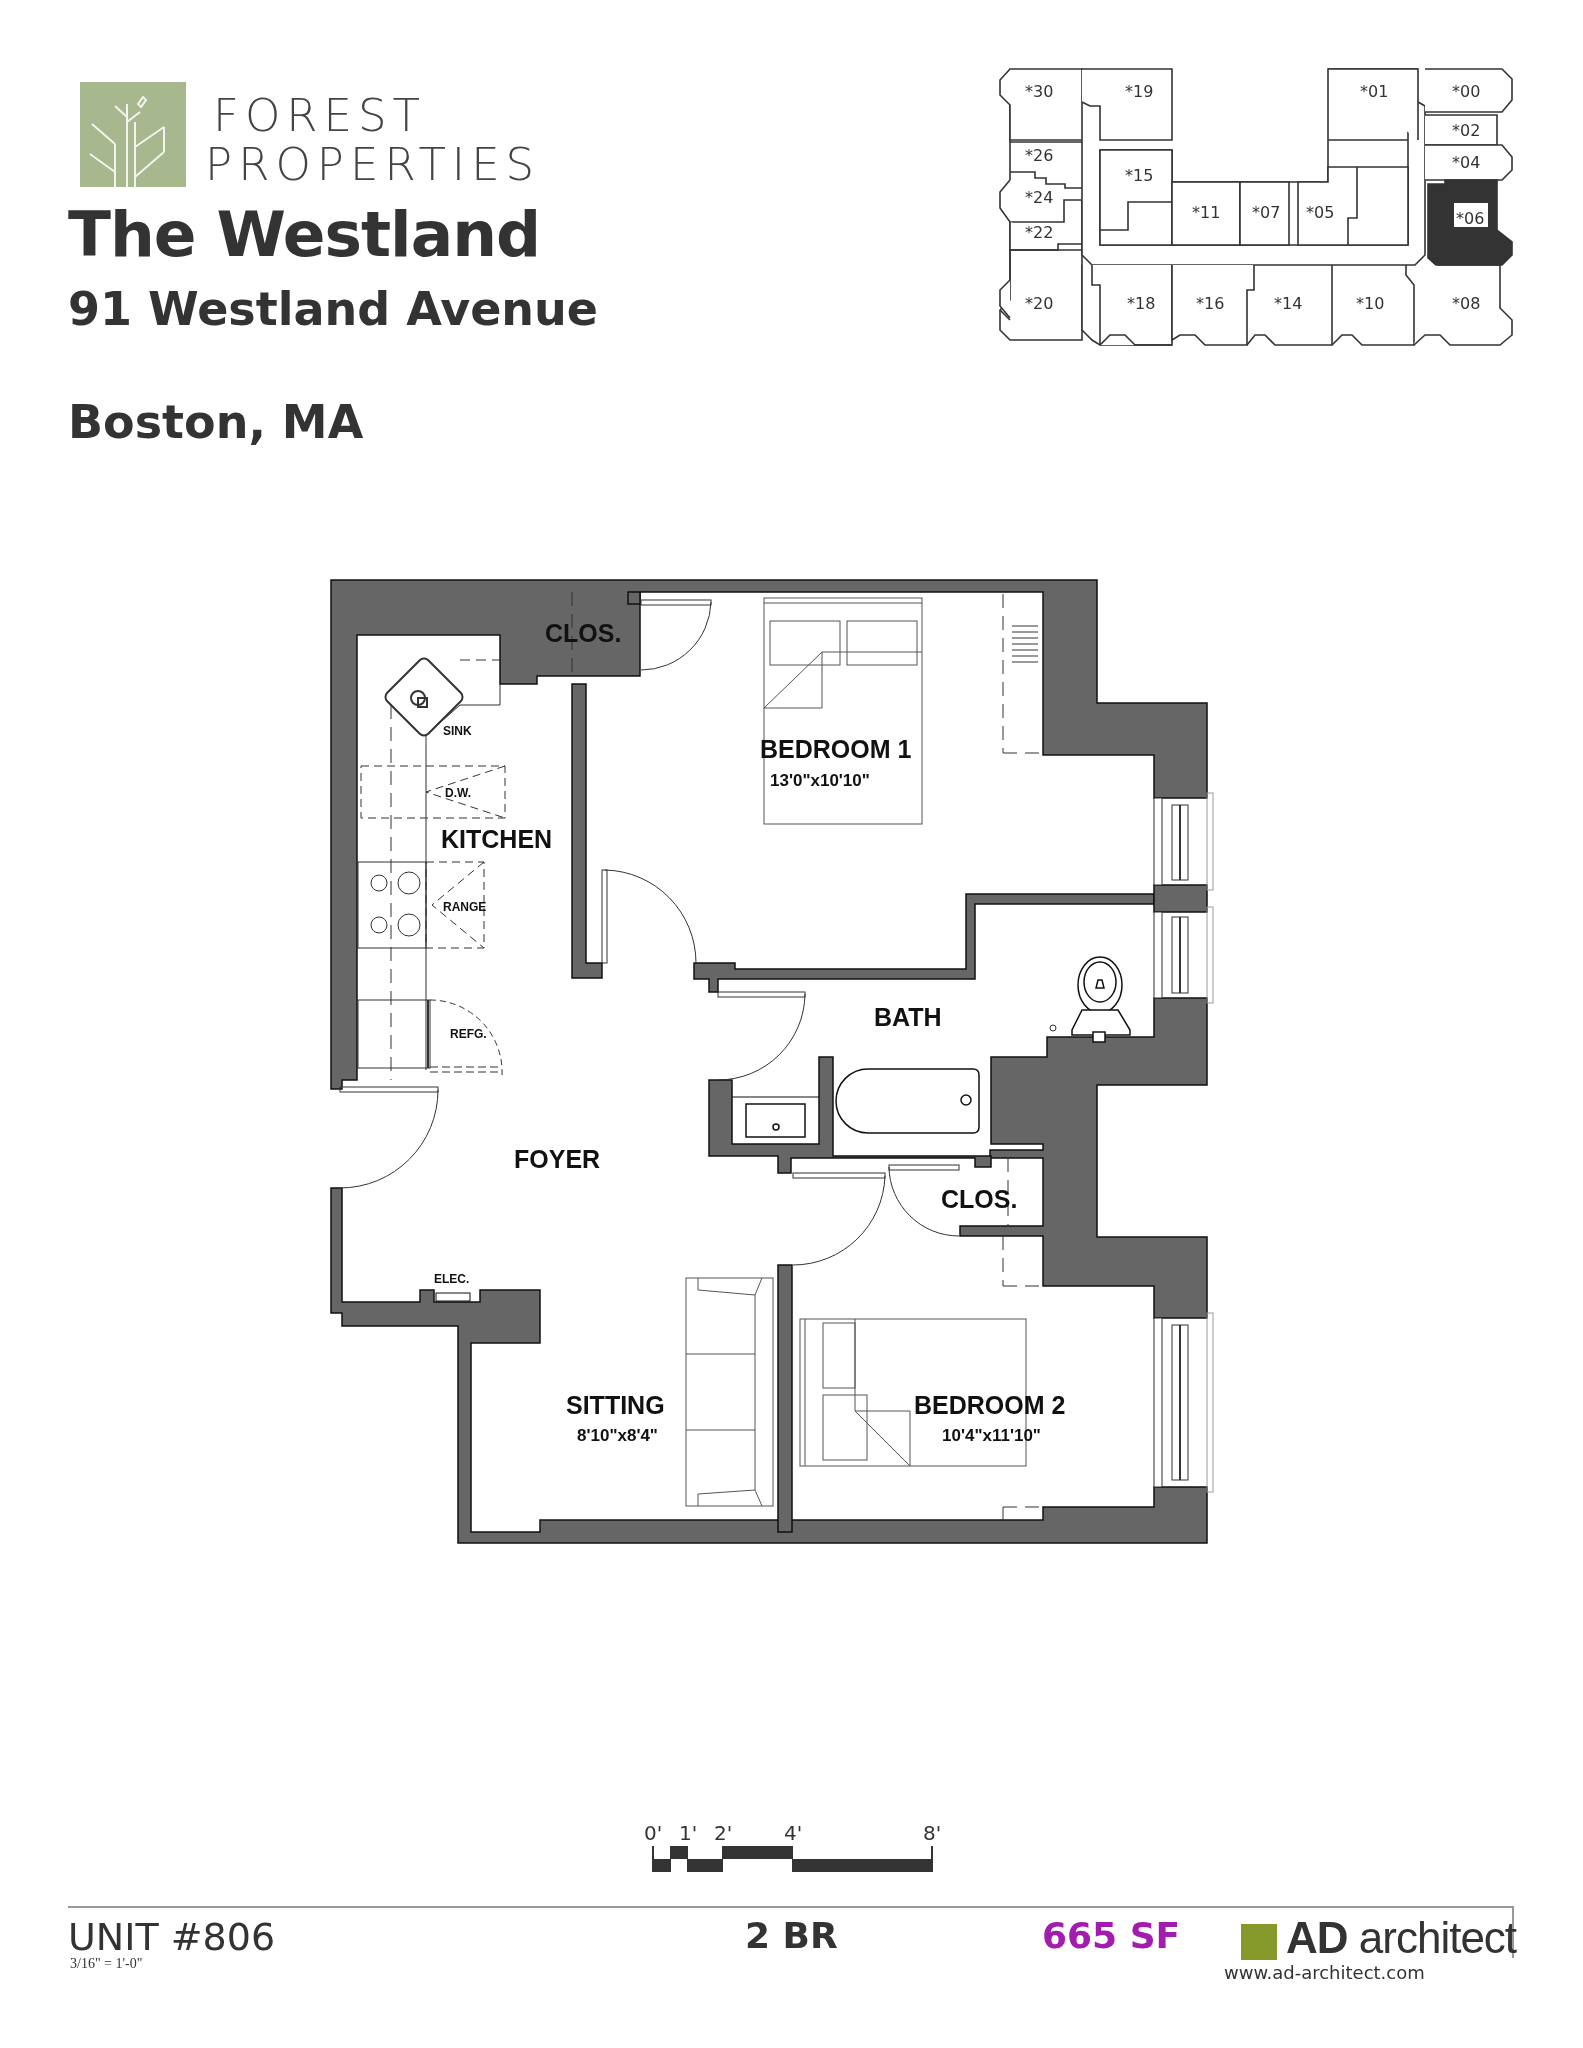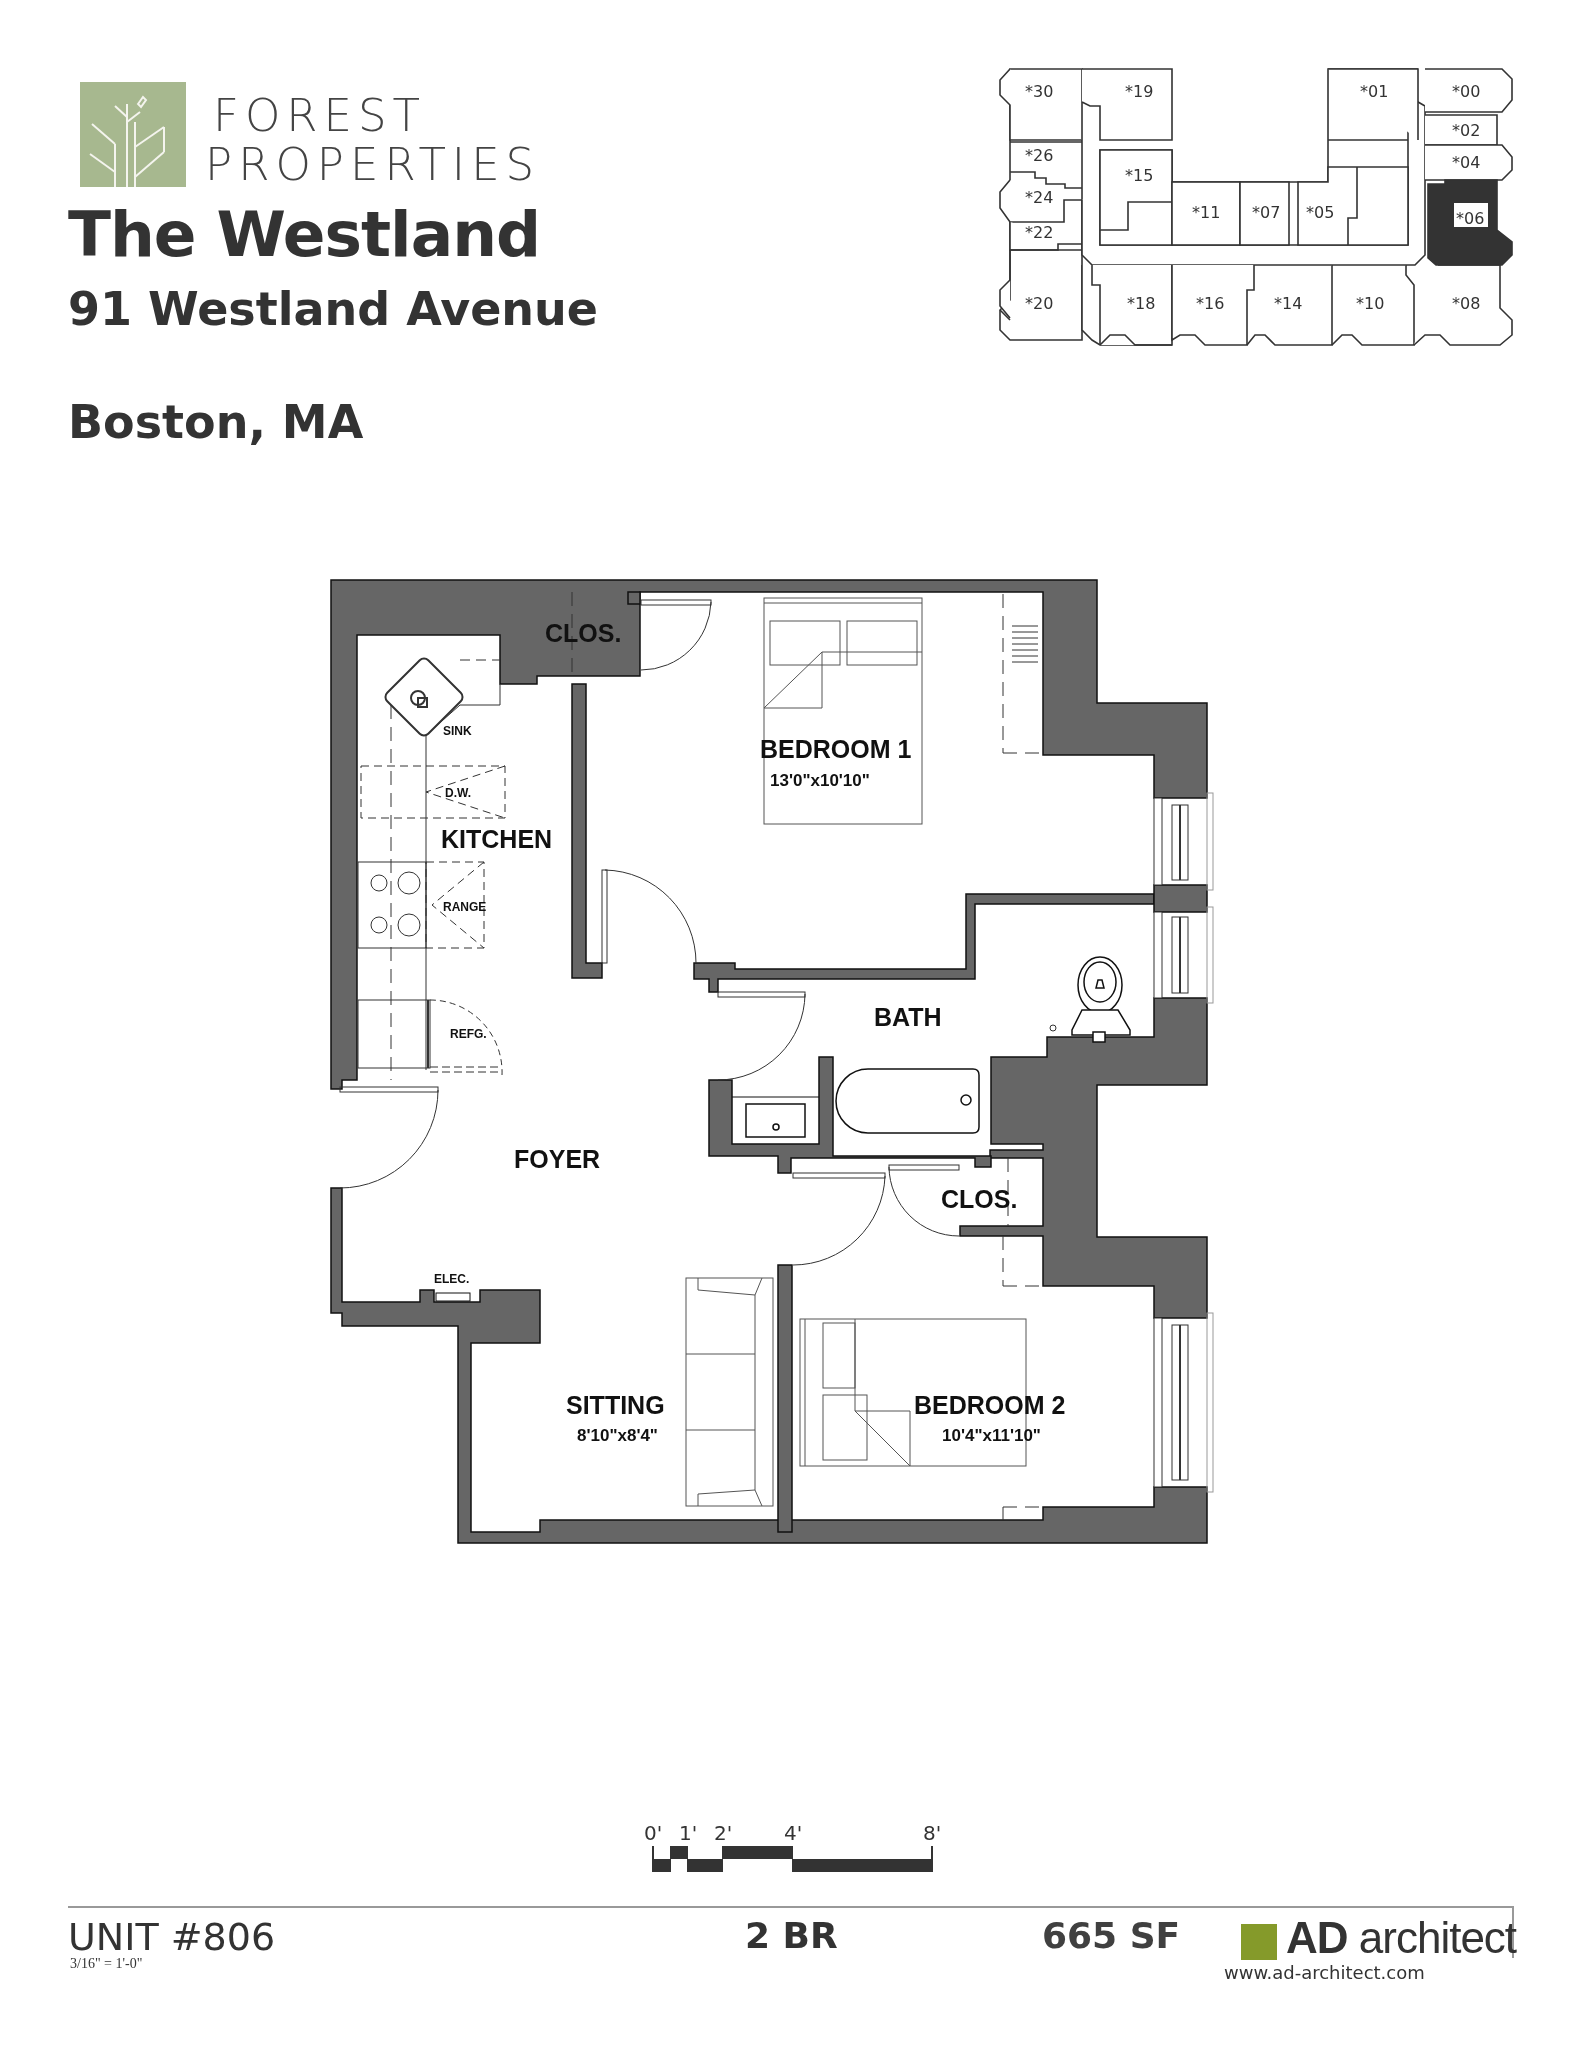--- a/index.html
+++ b/index.html
@@ -17,21 +17,21 @@
   .big { font-size: 25px; }
   .dim { font-size: 17px; }
   .small { font-size: 12px; }
   .keylabel { font-family: "DejaVu Sans", sans-serif; font-size: 16px; fill: #333; }
   .scalelabel { font-family: "DejaVu Sans", sans-serif; font-size: 20px; fill: #333; }
   #footer-line { left: 68px; top: 1906px; width: 1445px; height: 2px; background: #999; }
   #footer-tick { left: 1512px; top: 1906px; width: 2px; height: 52px; background: #999; }
   #unit { left: 68px; top: 1915px; font-weight: normal; font-size: 38px; color: #333; }
   #scale-note { left: 70px; top: 1956px; font-family: "Liberation Serif", serif; font-size: 14px; color: #333; }
   #br { left: 745px; top: 1915px; font-weight: bold; font-size: 36px; color: #333; text-align: center; }
-  #sf { left: 1042px; top: 1915px; font-weight: bold; font-size: 36px; color: #404040; }
+  #sf { left: 1042px; top: 1915px; font-weight: bold; font-size: 36px; color: #a21caf; }
   #ad-square { left: 1241px; top: 1924px; width: 36px; height: 36px; background: #859a2a; }
   #ad-text { left: 1286px; top: 1913px; font-family: "Liberation Sans", sans-serif; font-size: 44px; color: #333; letter-spacing: -1px; }
   #ad-text b { font-weight: bold; }
   #ad-url { left: 1224px; top: 1962px; font-family: "DejaVu Sans", sans-serif; font-size: 18px; color: #333; }
 </style>
 </head>
 <body>
 
 <div id="logo-box" class="abs">
   <svg width="106" height="105" viewBox="0 0 106 105">

